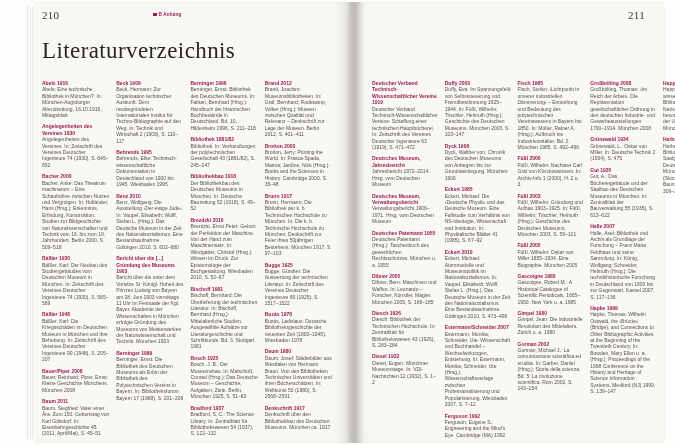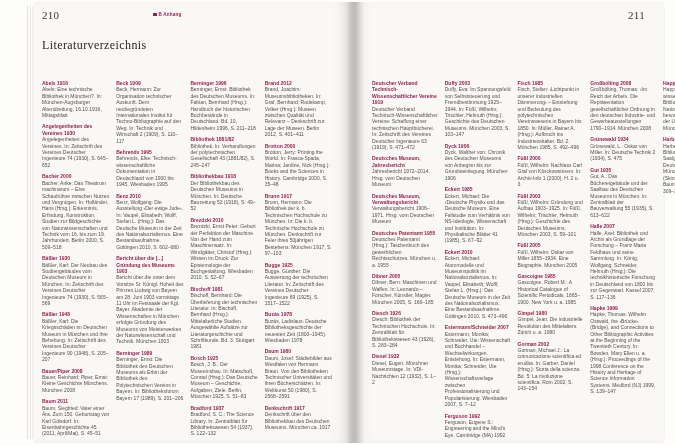--- a/index.html
+++ b/index.html
@@ -12,21 +12,21 @@
   .page{position:absolute;top:2px;bottom:2px;background:#f9f8f5;}
   .page.left{left:34px;width:318px;box-shadow:inset -14px 0 18px -14px rgba(60,50,40,.35);}
   .page.right{left:352px;width:312px;box-shadow:inset 14px 0 18px -14px rgba(60,50,40,.35);}
   .pagenum{position:absolute;top:9px;font-family:"Liberation Serif",serif;font-size:11px;color:#3c3834;letter-spacing:.3px;}
   #pagenum-left{left:42px;}
   #pagenum-right{left:620px;margin-left:8px;}
   .running-head{position:absolute;top:12px;left:153px;display:flex;align-items:center;gap:2px;}
   .running-head .sq{width:3.5px;height:3.5px;background:#9c1d4f;display:inline-block;}
   .running-head .lbl{font-size:4.6px;font-weight:bold;color:#9c1d4f;letter-spacing:.2px;}
   #main-title{position:absolute;left:42px;top:38px;font-family:"Liberation Serif",serif;
-              font-size:12px;font-weight:normal;color:#2a2622;letter-spacing:.4px;}
+              font-size:23px;font-weight:normal;color:#2a2622;letter-spacing:.4px;}
   .columns{position:absolute;top:80px;height:360px;column-gap:7px;column-count:4;column-fill:auto;}
   #left-columns{left:42px;width:290px;}
   #right-columns{left:372px;width:284px;}
   .entry{break-inside:avoid-column;margin:0 0 5px 0;}
   .entry .key{display:block;font-size:5px;line-height:6.4px;font-weight:bold;color:#9c1d4f;}
   .entry .body{display:block;font-size:5px;line-height:6.4px;color:#55514b;}
   .gutter-shadow{position:absolute;top:2px;bottom:2px;left:346px;width:18px;
                  background:linear-gradient(90deg,rgba(70,60,50,0) 0%,rgba(70,60,50,.22) 50%,rgba(70,60,50,0) 100%);}
 </style>
 </head>

